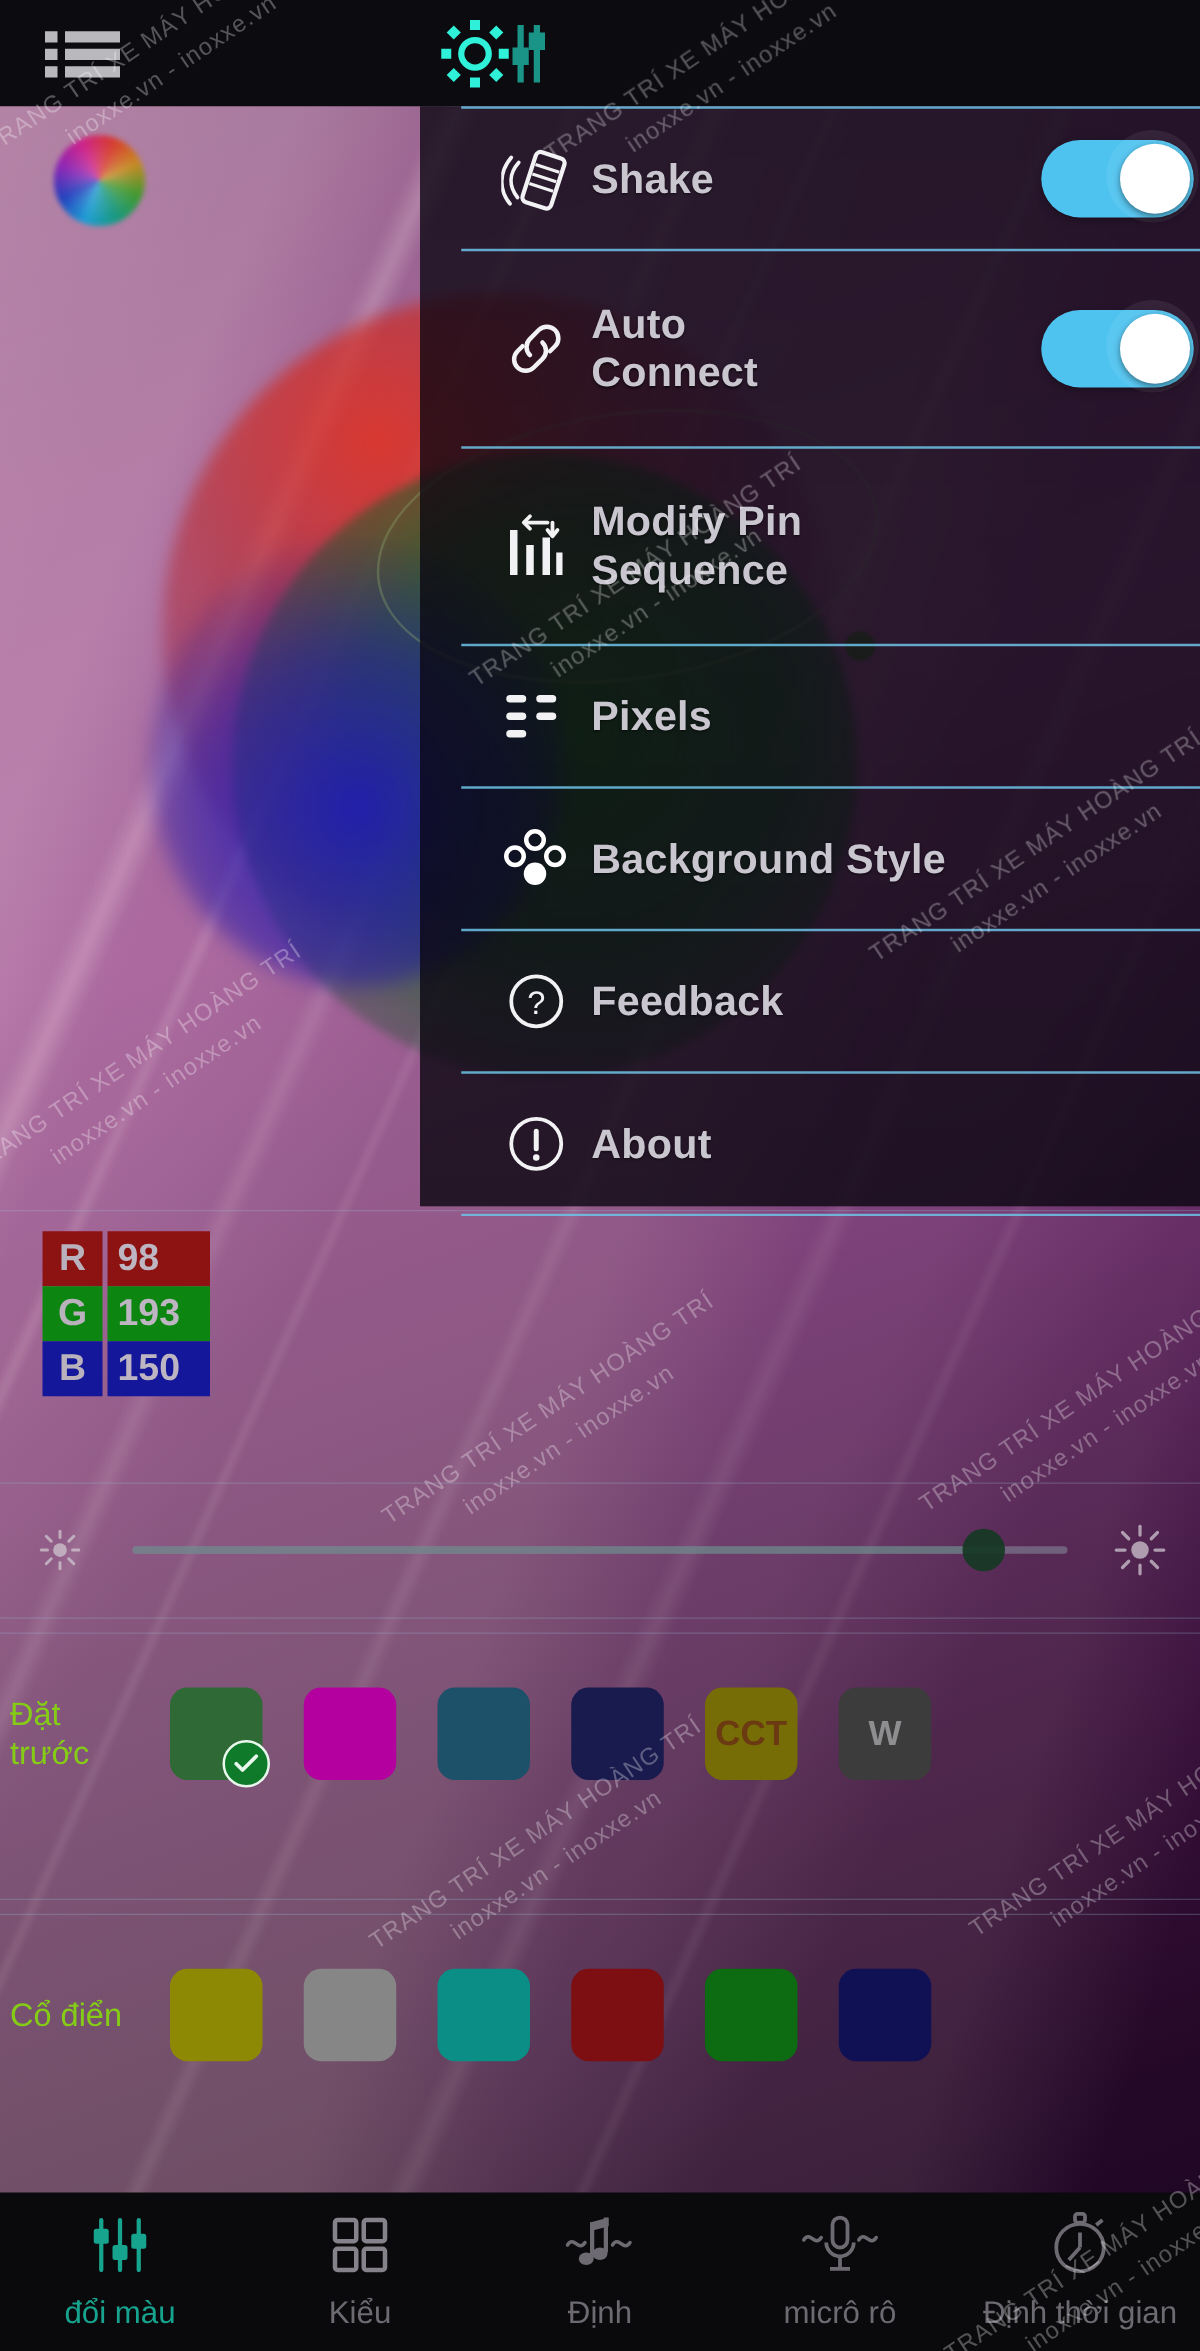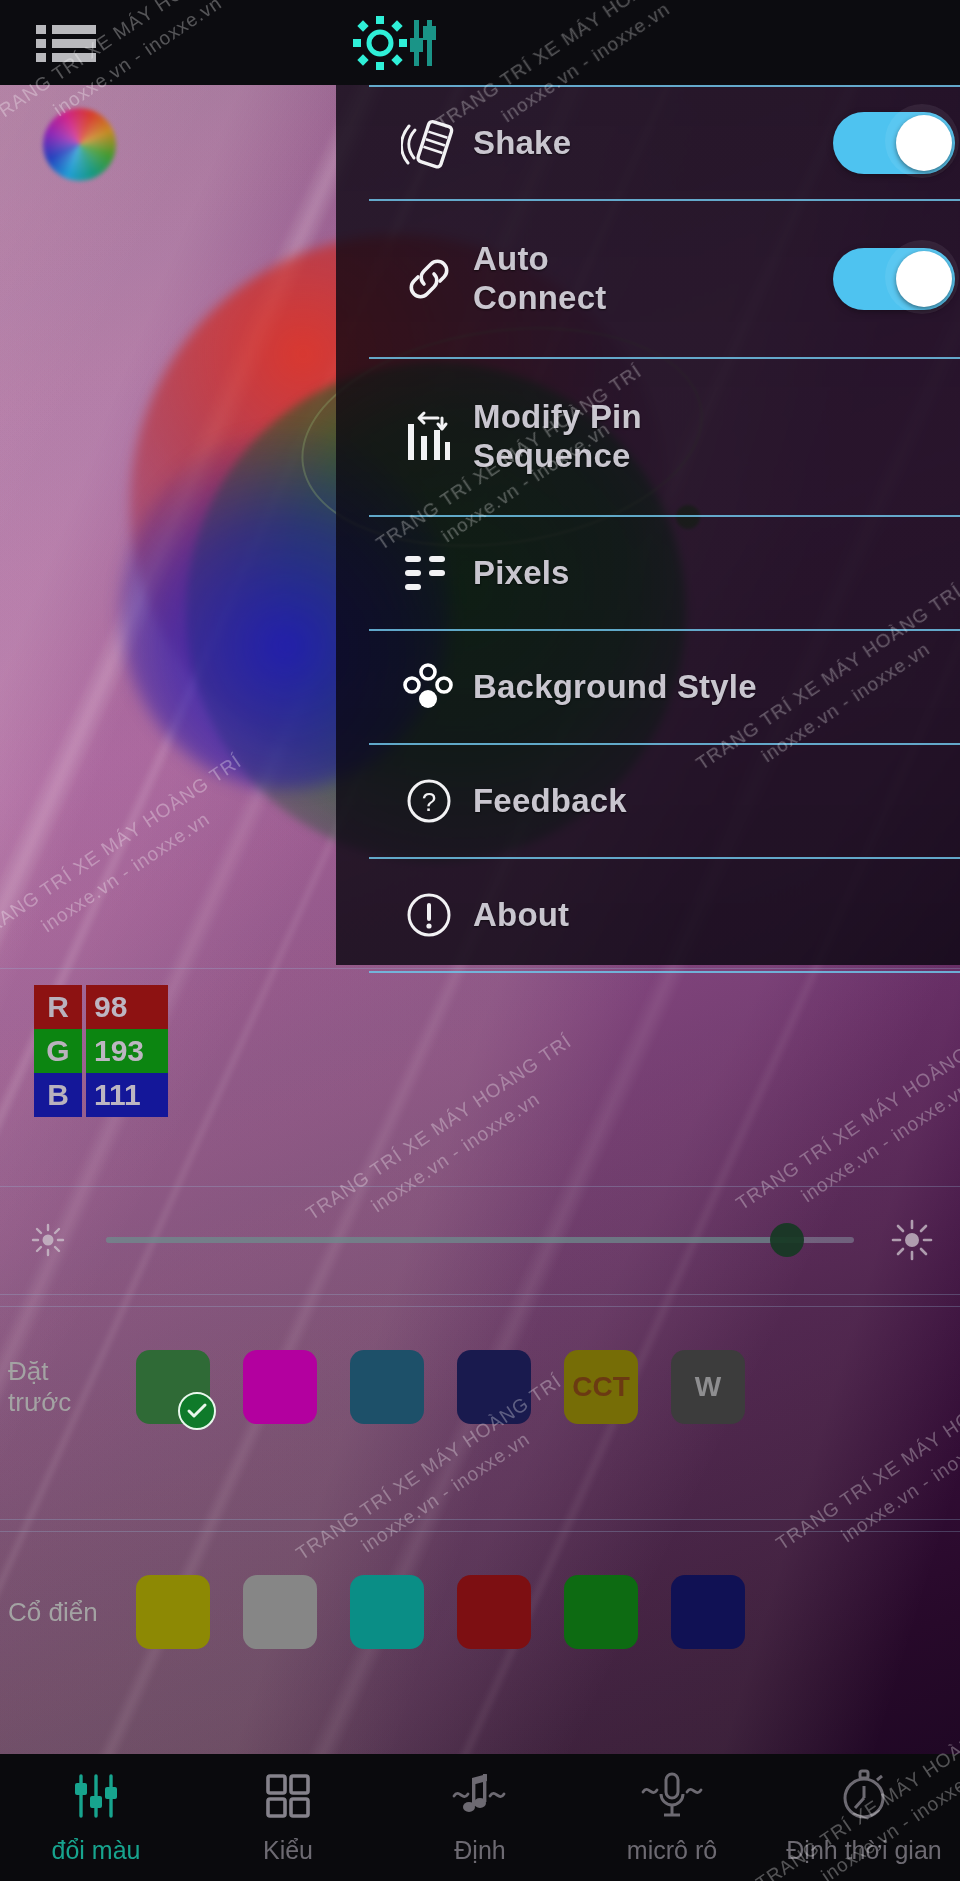--- a/index.html
+++ b/index.html
@@ -195,21 +195,21 @@
   }
 
   
   .swatch-row{
     position:absolute;left:0;width:960px;height:150px;
     display:flex;align-items:center;
   }
   .swatch-label{
     width:104px;min-width:104px;
     margin-left:8px;
-    color:#a3a3a3;font-size:26px;line-height:1.18;
+    color:#84cc16;font-size:26px;line-height:1.18;
   }
   .swatch{
     width:74px;height:74px;border-radius:14px;
     margin-right:33px;
     position:relative;
     cursor:pointer;
   }
   .swatch.first{margin-left:24px;}
   .check{
     position:absolute;right:-6px;bottom:-6px;
@@ -312,21 +312,21 @@
     <div class="rgb-row" id="rgb-r">
       <div class="rgb-key">R</div>
       <div class="rgb-val">98</div>
     </div>
     <div class="rgb-row" id="rgb-g">
       <div class="rgb-key">G</div>
       <div class="rgb-val">193</div>
     </div>
     <div class="rgb-row" id="rgb-b">
       <div class="rgb-key">B</div>
-      <div class="rgb-val">111</div>
+      <div class="rgb-val">150</div>
     </div>
   </div>
 
   <div class="hr-line" style="top:968px;"></div>
   <div class="hr-line" style="top:1186px;"></div>
   <div class="hr-line" style="top:1294px;"></div>
   <div class="hr-line" style="top:1306px;"></div>
   <div class="hr-line" style="top:1519px;"></div>
   <div class="hr-line" style="top:1531px;"></div>
 

